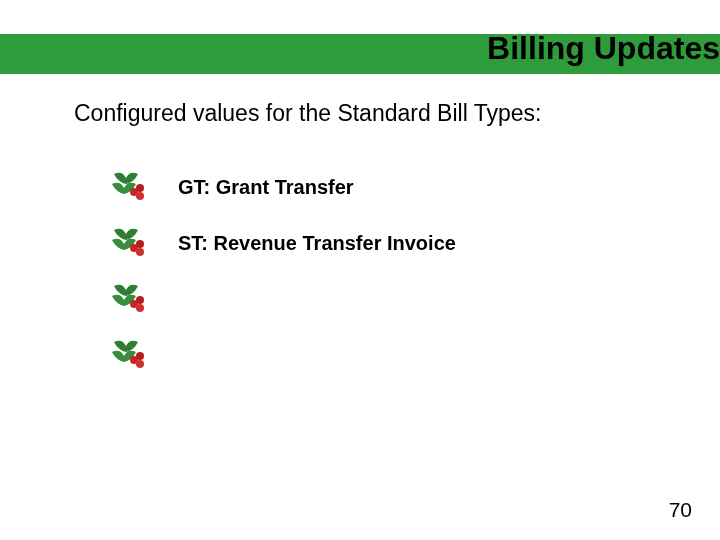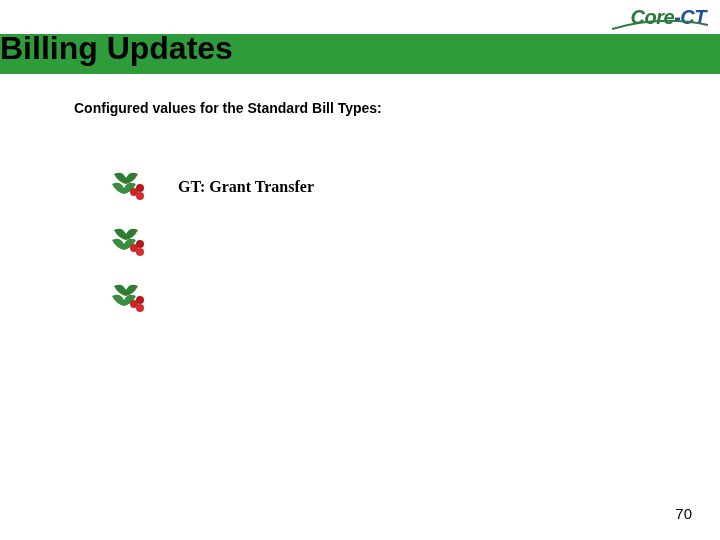--- a/index.html
+++ b/index.html
@@ -3,39 +3,33 @@
 <meta charset="utf-8">
 <style>
   * { margin: 0; padding: 0; box-sizing: border-box; }
   html, body { width: 720px; height: 540px; font-family: Arial, Helvetica, sans-serif; background: #fff; color: #000; }
   .slide { position: relative; width: 720px; height: 540px; }
   .logo { position: absolute; top: 6px; right: 14px; font-size: 20px; font-weight: bold; font-style: italic; color: #2a7a3a; letter-spacing: -0.5px; }
   .logo .dash { color: #1e4fa3; font-style: normal; }
   .logo .ct { color: #1e4fa3; font-style: italic; }
   .logo .swoosh { position: absolute; right: -2px; bottom: -4px; width: 96px; height: 14px; }
   .title-bar { position: absolute; top: 34px; left: 0; right: 0; height: 40px; background: #2e9c3a; }
-  .title-text { position: absolute; top: 30px; left: 0; right: 0; text-align: left; font-size: 32px; font-weight: bold; color: #000; }
-  .subtitle { position: absolute; top: 100px; left: 74px; font-size: 14px; font-weight: bold; }
+  .title-text { position: absolute; top: 30px; left: 0; right: 0; text-align: right; font-size: 32px; font-weight: bold; color: #000; }
+  .subtitle { position: absolute; top: 100px; left: 74px; font-size: 23px; font-weight: normal; }
   .list { position: absolute; top: 170px; left: 108px; }
   .list-item { display: flex; align-items: center; margin-bottom: 22px; }
   .bullet { width: 40px; height: 34px; margin-right: 30px; flex-shrink: 0; }
-  .item-text { font-size: 16px; font-weight: bold; font-family: Liberation Serif, serif; }
-  .page-num { position: absolute; bottom: 18px; right: 28px; font-size: 15px; }
+  .item-text { font-size: 20px; font-weight: bold; }
+  .page-num { position: absolute; bottom: 18px; right: 28px; font-size: 21px; }
 </style>
 </head>
 <body>
 
 <div class="slide">
 
-  <div class="logo">
-    <span>Core</span><span class="dash">-</span><span class="ct">CT</span>
-    <svg class="swoosh" viewBox="0 0 96 14" preserveAspectRatio="none">
-      <path d="M0 10 Q48 -4 96 6" stroke="#2a7a3a" stroke-width="2" fill="none"></path>
-    </svg>
-  </div>
 
   <div class="title-bar"></div>
   <div class="title-text">Billing Updates</div>
 
   <div class="subtitle">Configured values for the Standard Bill Types:</div>
 
   <div class="list">
     <div class="list-item">
       <svg class="bullet" viewBox="0 0 40 34">
         <path d="M6 4 Q14 0 18 8 Q22 0 30 4 Q26 12 18 14 Q10 12 6 4 Z" fill="#2e7d32"></path>
@@ -47,20 +41,30 @@
       <span class="item-text">GT:  Grant Transfer</span>
     </div>
     <div class="list-item">
       <svg class="bullet" viewBox="0 0 40 34">
         <path d="M6 4 Q14 0 18 8 Q22 0 30 4 Q26 12 18 14 Q10 12 6 4 Z" fill="#2e7d32"></path>
         <path d="M4 14 Q12 10 16 18 Q20 10 28 14 Q24 22 16 24 Q8 22 4 14 Z" fill="#388e3c"></path>
         <circle cx="26" cy="22" r="4" fill="#c62828"></circle>
         <circle cx="32" cy="18" r="4" fill="#b71c1c"></circle>
         <circle cx="32" cy="26" r="4" fill="#d32f2f"></circle>
       </svg>
+      <span class="item-text">ST:  Revenue Transfer Invoice</span>
+    </div>
+    <div class="list-item">
+      <svg class="bullet" viewBox="0 0 40 34">
+        <path d="M6 4 Q14 0 18 8 Q22 0 30 4 Q26 12 18 14 Q10 12 6 4 Z" fill="#2e7d32"></path>
+        <path d="M4 14 Q12 10 16 18 Q20 10 28 14 Q24 22 16 24 Q8 22 4 14 Z" fill="#388e3c"></path>
+        <circle cx="26" cy="22" r="4" fill="#c62828"></circle>
+        <circle cx="32" cy="18" r="4" fill="#b71c1c"></circle>
+        <circle cx="32" cy="26" r="4" fill="#d32f2f"></circle>
+      </svg>
     </div>
     <div class="list-item">
       <svg class="bullet" viewBox="0 0 40 34">
         <path d="M6 4 Q14 0 18 8 Q22 0 30 4 Q26 12 18 14 Q10 12 6 4 Z" fill="#2e7d32"></path>
         <path d="M4 14 Q12 10 16 18 Q20 10 28 14 Q24 22 16 24 Q8 22 4 14 Z" fill="#388e3c"></path>
         <circle cx="26" cy="22" r="4" fill="#c62828"></circle>
         <circle cx="32" cy="18" r="4" fill="#b71c1c"></circle>
         <circle cx="32" cy="26" r="4" fill="#d32f2f"></circle>
       </svg>
     </div>

